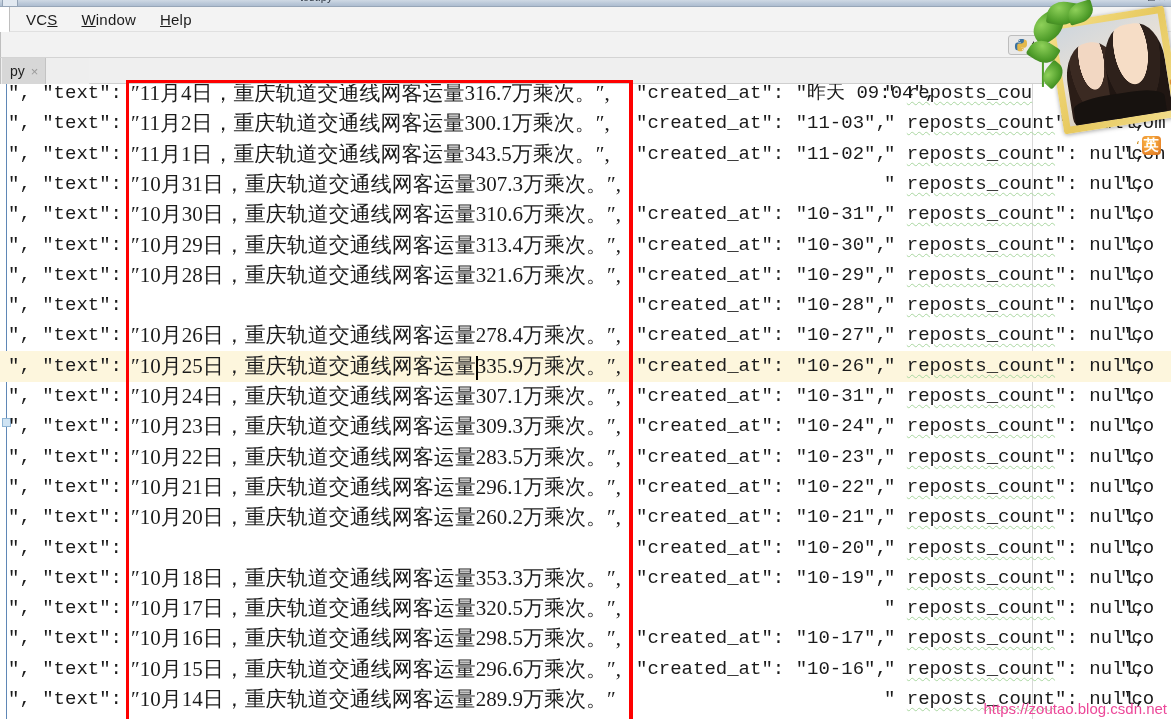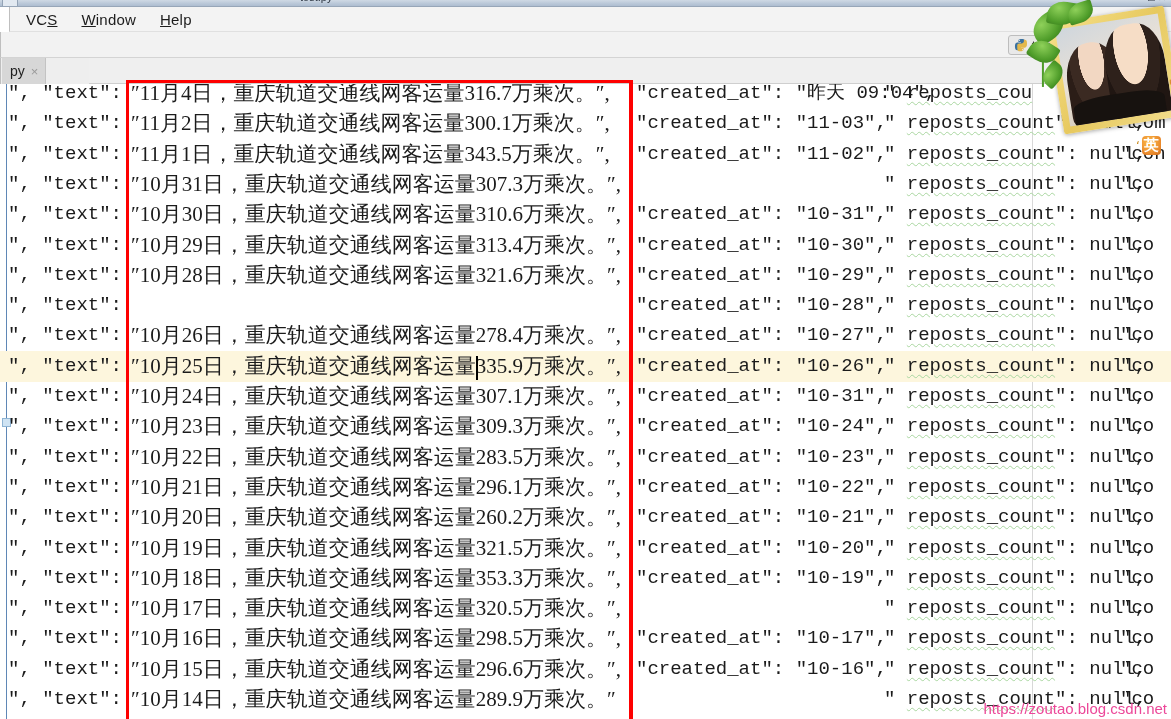--- a/index.html
+++ b/index.html
@@ -428,21 +428,20 @@
         </div>
         <div class="line" style="top: 418.2px;">
           <span class="seg seg-prefix">″, ″text″:</span>
           <span class="seg seg-text">″10月20日，重庆轨道交通线网客运量260.2万乘次。″,</span>
           <span class="seg seg-created"><span>″created_at″:</span><span> ″10-21″,</span></span>
           <span class="seg seg-reposts"><span>″ </span><span class="spell">reposts_count</span><span class="kw-null">″: null,</span></span>
           <span class="seg seg-tail">″co</span>
         </div>
         <div class="line" style="top: 448.5px;">
           <span class="seg seg-prefix">″, ″text″:</span>
-          <span class="seg seg-text">″10月19日，重庆轨道交通线网客运量321.5万乘次。″,</span>
           <span class="seg seg-created"><span>″created_at″:</span><span> ″10-20″,</span></span>
           <span class="seg seg-reposts"><span>″ </span><span class="spell">reposts_count</span><span class="kw-null">″: null,</span></span>
           <span class="seg seg-tail">″co</span>
         </div>
         <div class="line" style="top: 478.8px;">
           <span class="seg seg-prefix">″, ″text″:</span>
           <span class="seg seg-text">″10月18日，重庆轨道交通线网客运量353.3万乘次。″,</span>
           <span class="seg seg-created"><span>″created_at″:</span><span> ″10-19″,</span></span>
           <span class="seg seg-reposts"><span>″ </span><span class="spell">reposts_count</span><span class="kw-null">″: null,</span></span>
           <span class="seg seg-tail">″co</span>

